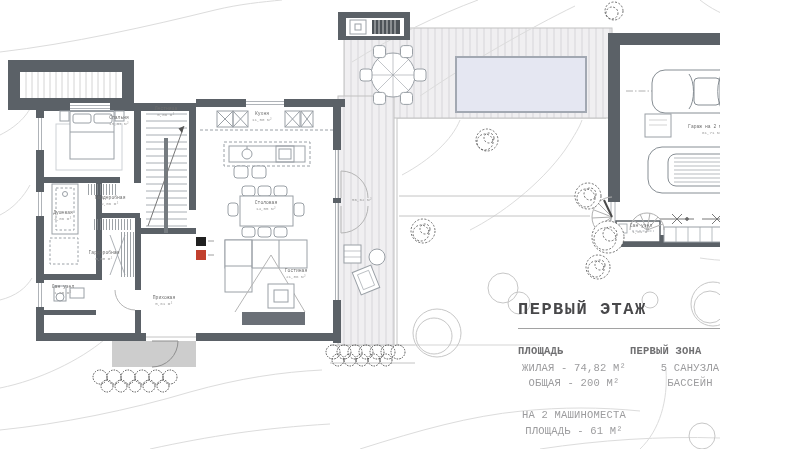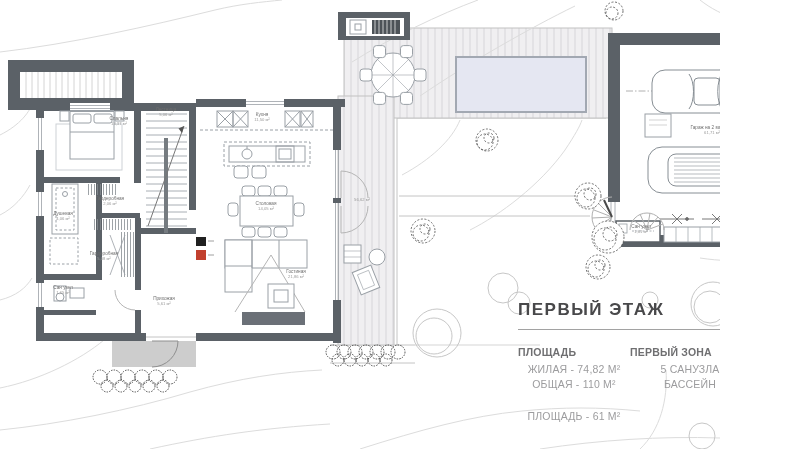--- a/index.html
+++ b/index.html
@@ -1,17 +1,17 @@
 <!DOCTYPE html>
 <html><head>
 <meta charset="utf-8">
 <style>
   html,body{margin:0;padding:0;background:#fff;}
   .canvas{position:relative;width:720px;height:449px;background:#ffffff;overflow:hidden;
-          font-family:Liberation Sans, sans-serif;}
+          font-family:Liberation Mono, monospace;}
   svg{position:absolute;left:0;top:0;}
   
   .rl{position:absolute;transform:translate(-50%,-50%) scale(0.52);transform-origin:center;
       text-align:center;white-space:nowrap;line-height:1.25;}
   .rl-name{font-size:9px;color:#6e6e6e;}
   .rl-area{font-size:8px;color:#9a9a9a;}
   
   .legend{position:absolute;left:518px;top:300px;width:232px;}
   .legend-title{font-size:17px;font-weight:bold;letter-spacing:1.5px;color:#48484a;}
   .legend-rule{border-top:1px solid #a2a2a2;margin-top:9px;width:228px;}
@@ -444,26 +444,27 @@
   <div class="rl-area">56,62 м²</div>
 </div>
 
 <div class="legend">
   <div class="legend-title">ПЕРВЫЙ ЭТАЖ</div>
   <div class="legend-rule"></div>
   <div class="legend-grid">
     <div class="sec">
       <div class="sec-h">ПЛОЩАДЬ</div>
       <div class="sec-l">ЖИЛАЯ - 74,82 М²</div>
-      <div class="sec-l">ОБЩАЯ - 110 М²</div>
+      <div class="sec-l">ОБЩАЯ - 200 М²</div>
     </div>
     <div class="sec">
       <div class="sec-h">ПЕРВЫЙ ЗОНА</div>
       <div class="sec-l">5 САНУЗЛА</div>
       <div class="sec-l">БАССЕЙН</div>
     </div>
     <div class="sec">
+      <div class="sec-l">НА 2 МАШИНОМЕСТА</div>
       <div class="sec-l">ПЛОЩАДЬ - 61 М²</div>
     </div>
   </div>
 </div>
 
 </div>
 
 </body></html>

